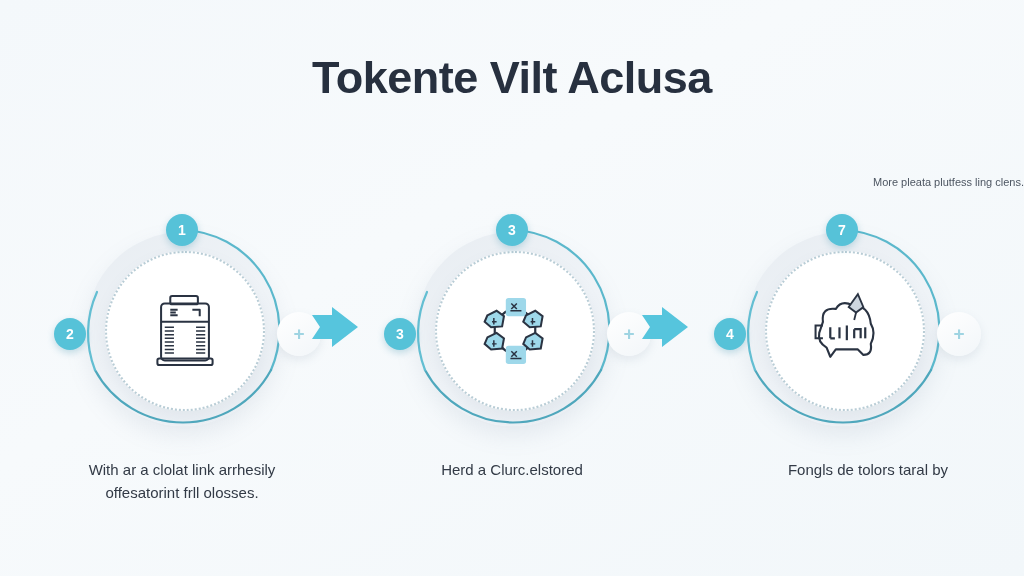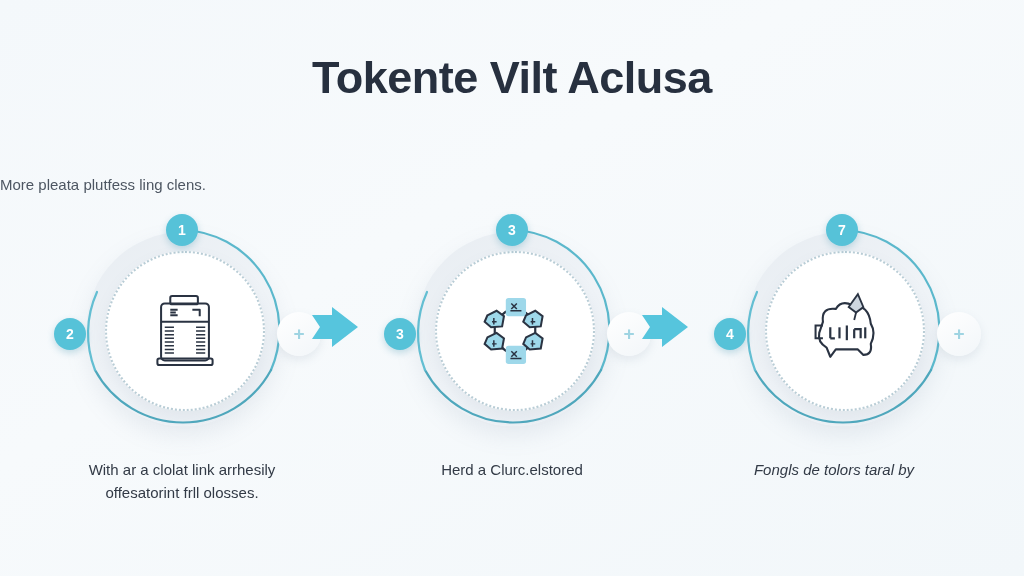--- a/index.html
+++ b/index.html
@@ -29,22 +29,22 @@
     font-size: 45px;
     font-weight: bold;
     letter-spacing: -0.5px;
     color: #27303f;
   }
   .subtitle {
     position: absolute;
     top: 176px;
     left: 0;
     width: 1024px;
-    text-align: left;
-    font-size: 15px;
+    text-align: right;
+    font-size: 11px;
     color: #4d5662;
   }
 
   
   .steps {
     position: absolute;
     top: 218px;
     left: 0;
     width: 1024px;
     height: 240px;
@@ -160,21 +160,21 @@
     position: absolute;
     top: 0;
     width: 300px;
     text-align: center;
     font-size: 15px;
     line-height: 1.55;
     color: #323a46;
   }
   .caption-1 { left: 32px; }
   .caption-2 { left: 362px; }
-  .caption-3 { left: 684px; font-style: italic; }
+  .caption-3 { left: 718px; }
   .caption .l2 { display: block; }
 </style>
 </head>
 <body>
 
 <div class="canvas">
 
   <div class="title">Tokente Vilt Aclusa</div>
   <div class="subtitle">More pleata plutfess ling clens.</div>
 

